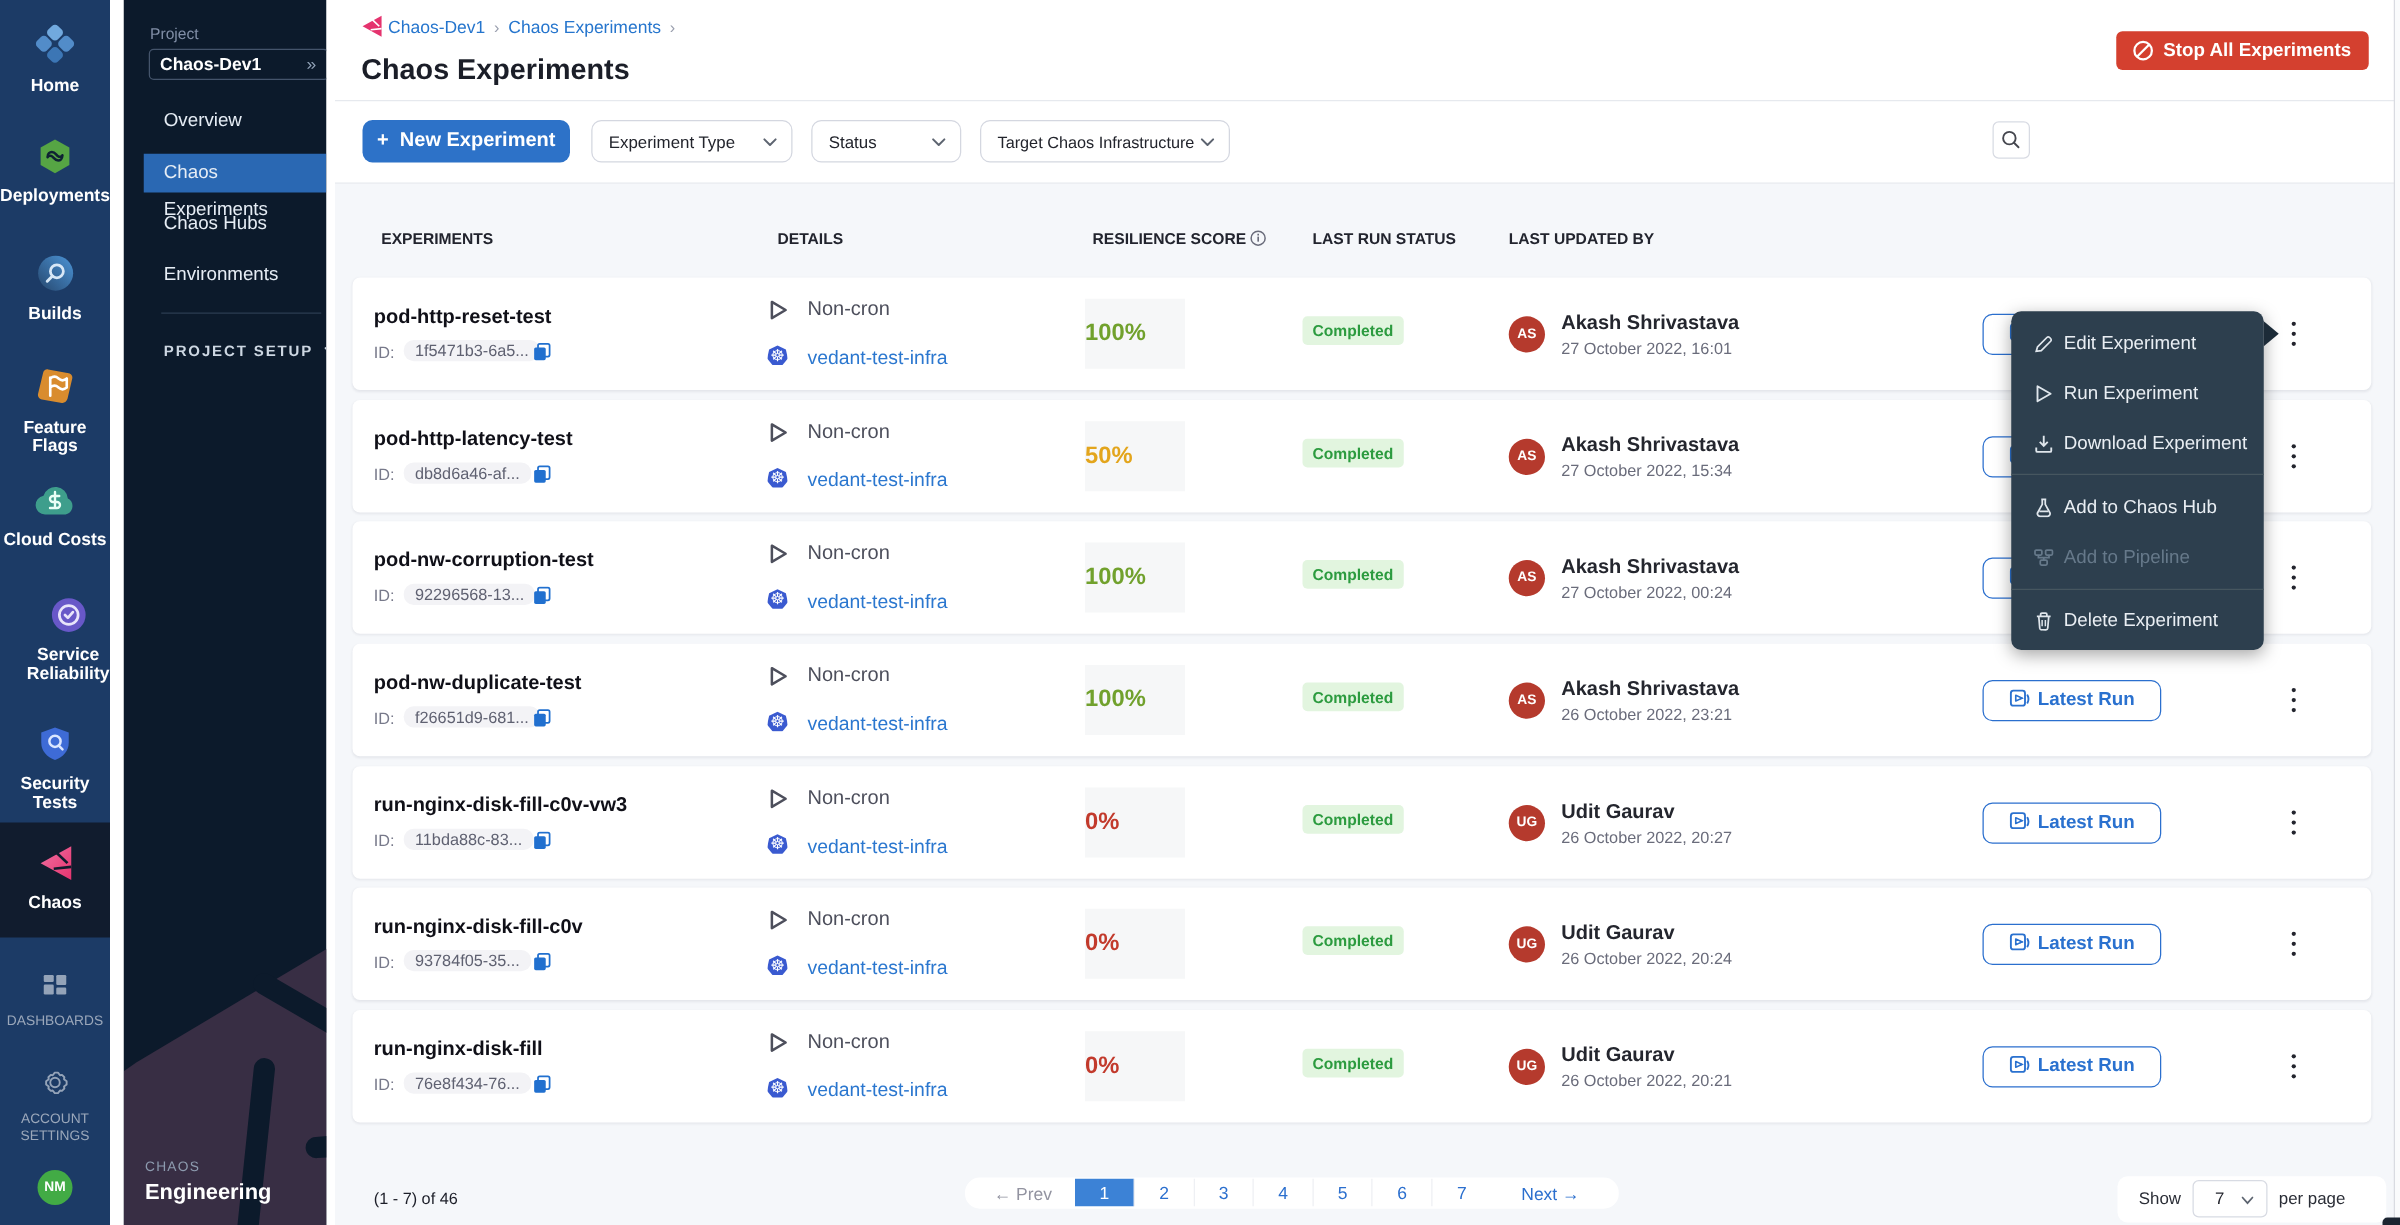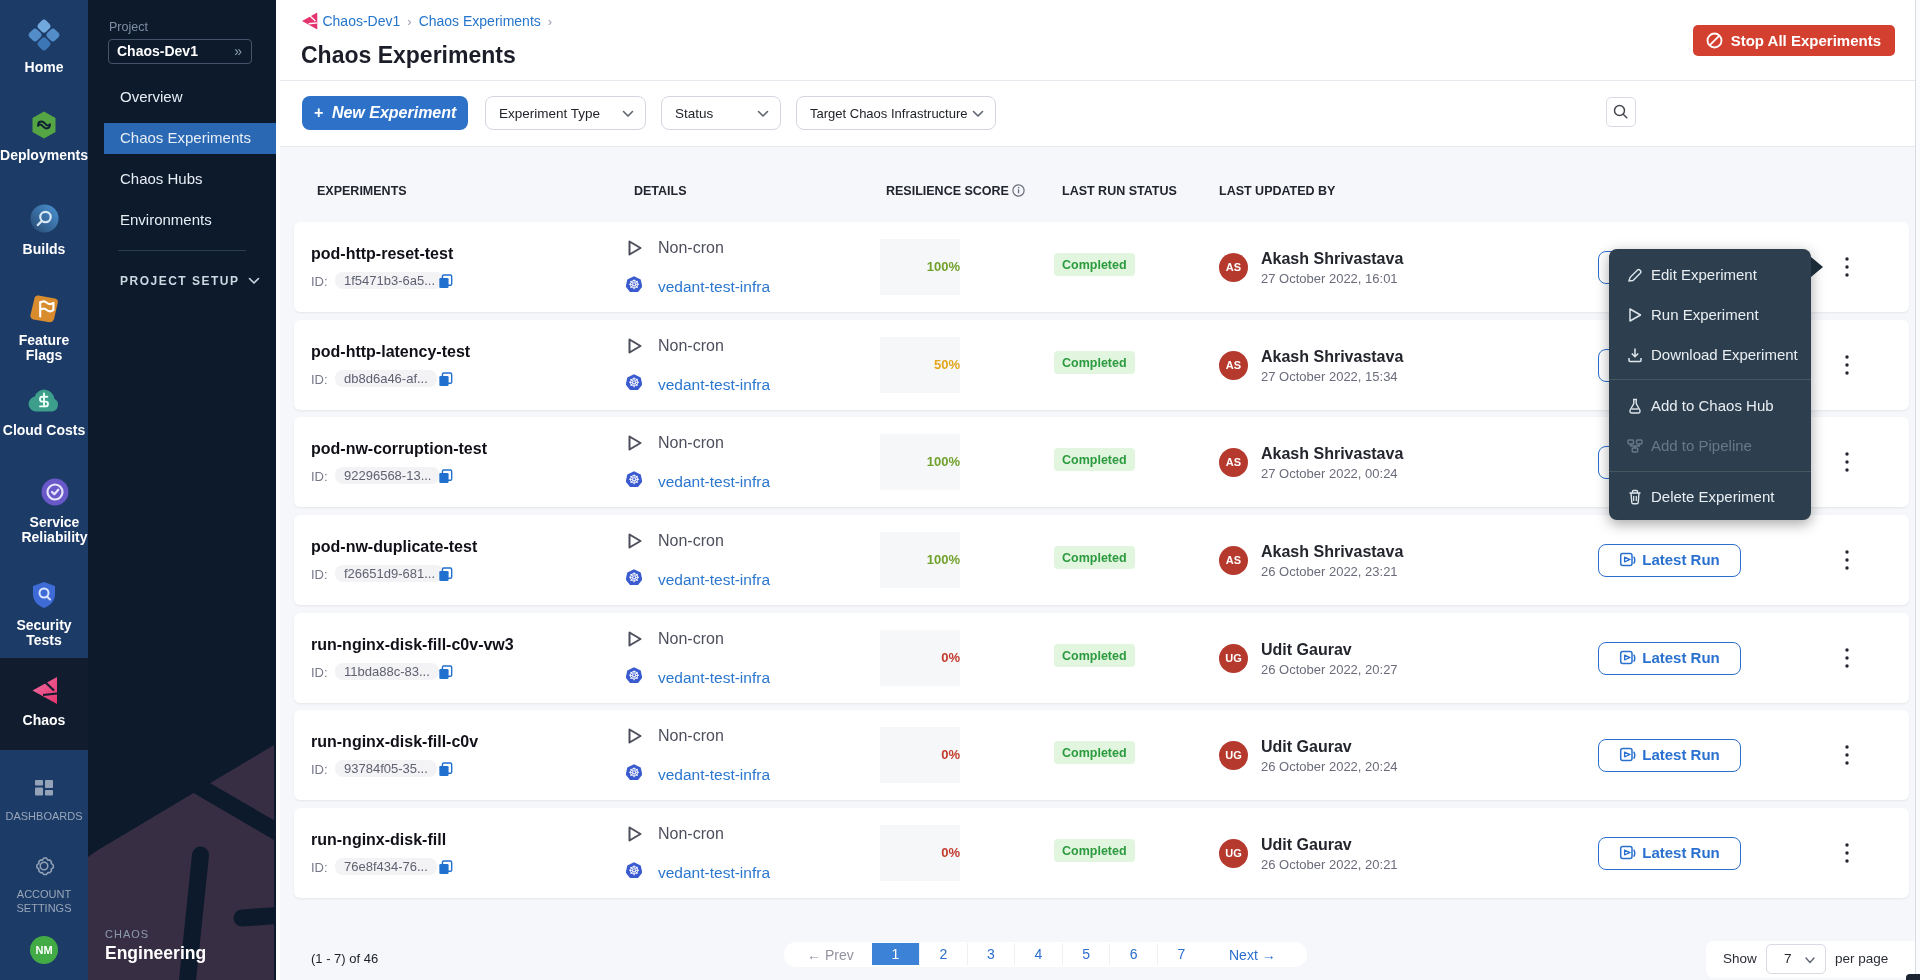--- a/index.html
+++ b/index.html
@@ -3,50 +3,50 @@
 * { margin:0; padding:0; box-sizing:border-box; }
 html,body { width:1920px; height:980px; overflow:hidden; font-family:"Liberation Sans", sans-serif; background:#fff; }
 .abs { position:absolute; }
 
 #nav1 { position:absolute; left:0; top:0; width:88px; height:980px; background:#1c3b66; }
 #nav1 .item { position:absolute; left:0; width:88px; text-align:center; }
 #nav1 .lbl { color:#fff; font-size:14px; font-weight:bold; margin-top:4px; line-height:15px; }
 #nav1 .lbl2 { color:#9aa7ba; font-size:11px; margin-top:5px; line-height:14px; }
 #nav1 .sel { background:#111c2e; }
 
-#nav2 { position:absolute; left:88px; top:0; width:188px; height:980px; background:#0c1a2b; overflow:hidden;padding-left:44px; }
+#nav2 { position:absolute; left:99px; top:0; width:162px; height:980px; background:#0c1a2b; overflow:hidden;padding-left:44px; }
 #nav2 .plabel { position:absolute; left:21px; top:20px; color:#808ea6; font-size:12.5px; }
 #nav2 .pbox { position:absolute; left:20px; top:39px; width:144px; height:25px; border:1px solid #44546b; border-radius:4px; color:#fff; font-size:14px; font-weight:bold; line-height:23px; padding-left:8px; }
 #nav2 .menu { position:absolute; left:32px; color:#e6edf5; font-size:15px; height:30px; line-height:30px; }
 #nav2 .selmenu { position:absolute; left:16px; right:0; top:123px; height:31px; background:#2a68b3; }
 #nav2 .divider { position:absolute; left:30px; width:128px; top:250px; border-top:1px solid #2b3d52; }
 #nav2 .psetup { position:absolute; left:32px; top:274px; color:#cdd7e2; font-size:12px; font-weight:bold; letter-spacing:1.5px; }
 
-#main { position:absolute; left:280px; top:0; right:0; height:980px; background:#f5f7fa; }
+#main { position:absolute; left:268px; top:0; right:0; height:980px; background:#f5f7fa; }
 #header { position:absolute; left:0; top:0; right:0; height:147px; background:#fff; border-bottom:1px solid #e6e9ee; }
 #hr1 { position:absolute; left:0; right:0; top:80px; border-top:1px solid #e6e9ee; }
 .crumb { color:#2575cd; font-size:14px; }
 .crumbsep { color:#9a9fae; font-size:13px; padding:0 7px; }
 #title { position:absolute; left:21px; top:42px; font-size:23px; font-weight:bold; color:#1b1e28; }
 #stopbtn { position:absolute; right:25px; top:25px; height:31px; background:#d4402f; border-radius:5px; color:#fff; font-weight:bold; font-size:15px; line-height:31px; padding:0 14px 0 38px; }
-#newbtn { position:absolute; left:22px; top:96px; width:166px; height:34px; background:#2d72c8; border-radius:8px; color:#fff; font-weight:bold; font-size:16px; text-align:center; line-height:34px;font-style:italic; }
+#newbtn { position:absolute; left:22px; top:96px; width:166px; height:34px; background:#2d72c8; border-radius:8px; color:#fff; font-weight:bold; font-size:16px; text-align:center; line-height:34px; }
 .drop { position:absolute; top:96px; height:34px; border:1px solid #d4d7e0; border-radius:8px; background:#fff; color:#22242c; font-size:13.5px; line-height:33px; padding-left:13px; white-space:nowrap; }
 .chev2 { position:absolute; right:11px; top:13px; }
 #searchbtn { position:absolute; top:97px; width:30px; height:30px; border:1px solid #d8dbe3; border-radius:5px; background:#fff; }
 #datebtn { position:absolute; top:96px; height:32px; border:2px solid #2b72d0; border-radius:8px; background:#fff; color:#2068c8; font-weight:bold; font-size:15.5px; line-height:28px; white-space:nowrap; }
 
 .th { position:absolute; top:184px; font-size:12.5px; font-weight:bold; color:#22242e; }
 .card { position:absolute; left:14px; width:1615px; height:90px; background:#fff; border-radius:6px; box-shadow:0 1px 2px rgba(40,41,61,0.08); }
 .name { font-size:16px; font-weight:bold; color:#101018; }
 .idlbl { font-size:13px; color:#77798a; }
 .idpill { background:#f3f3f6; border-radius:8px; color:#5f6171; font-size:13px; padding:1px 9px; }
 .det1 { font-size:16px; color:#4d4f5c; }
 .det2 { font-size:15.5px; color:#2b77cf; }
 
-.scorebox { width:80px; height:56px; background:#f6f7f8; font-size:13px; font-weight:bold; text-align:right; line-height:56px; }
+.scorebox { width:80px; height:56px; background:#f6f7f8; font-size:19px; font-weight:bold; text-align:left; line-height:56px; }
 .badge { background:#e2f5df; color:#2c9b3f; font-weight:bold; font-size:12.5px; border-radius:4px; padding:5px 8px 4px; }
 .avatar { width:29px; height:29px; border-radius:50%; background:#b53a2d; color:#fff; font-size:11px; font-weight:bold; text-align:center; line-height:29px; }
 .person { font-size:16px; font-weight:bold; color:#24262e; }
 .pdate { font-size:13px; color:#6a6c7b; }
 .lrbtn { width:143px; height:33px; border:1.5px solid #2b6fce; border-radius:8px; background:#fff; color:#2a71cf; font-weight:bold; font-size:15px; line-height:30px; text-align:center; }
 .lrbtn svg { vertical-align:-3px; margin-right:6px; }
 
 #pop { position:absolute; left:1609px; top:249px; width:202px; height:271px; background:#2d3f4e; border-radius:8px; box-shadow:0 4px 14px rgba(0,0,0,0.35); z-index:50; }
 #pop .mi { position:absolute; left:42px; font-size:15px; color:#e9eef3; }
 #pop .ico { position:absolute; left:18px; width:16px; height:16px; }

